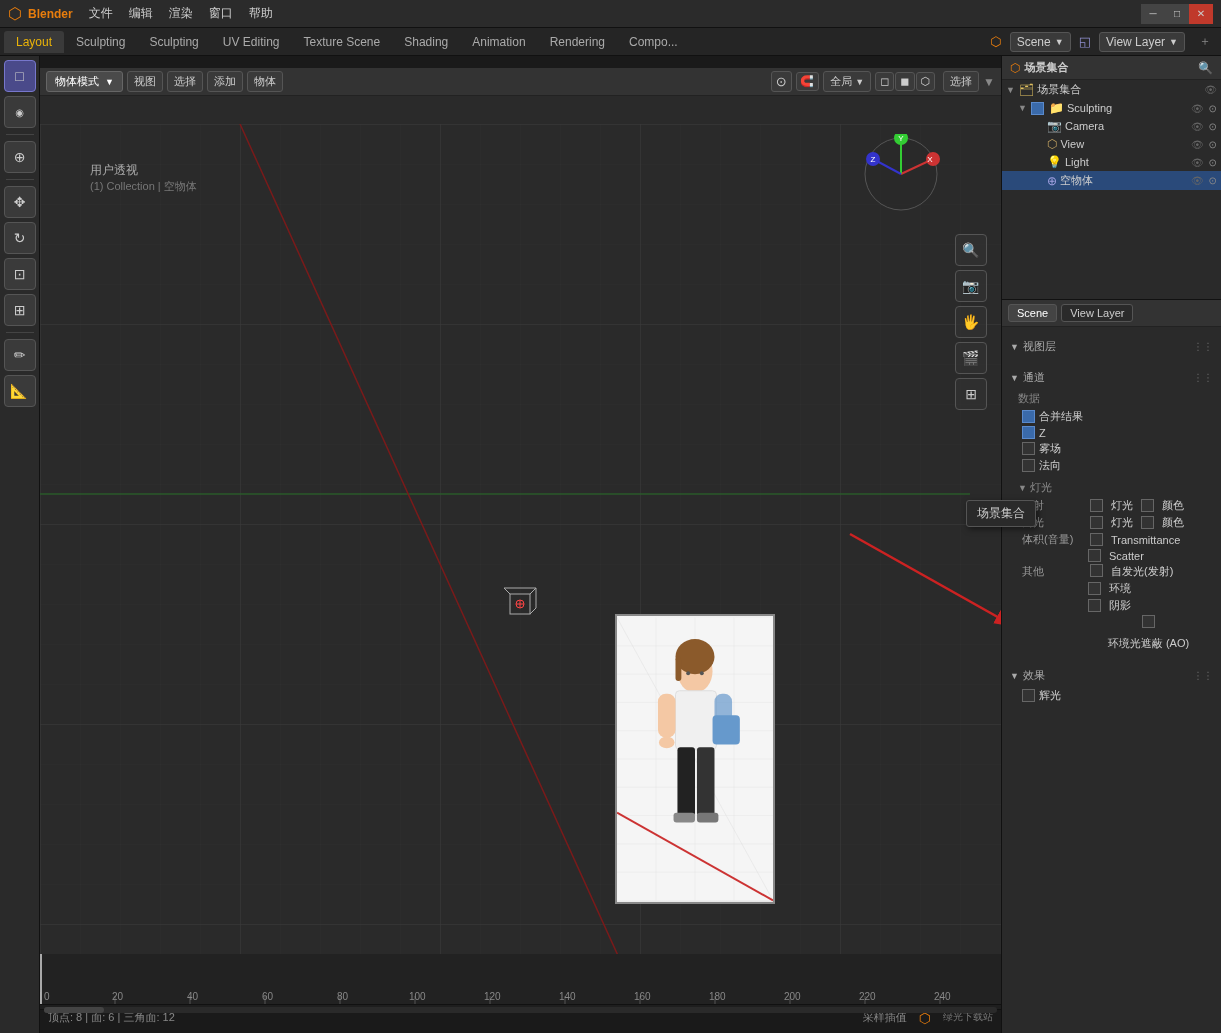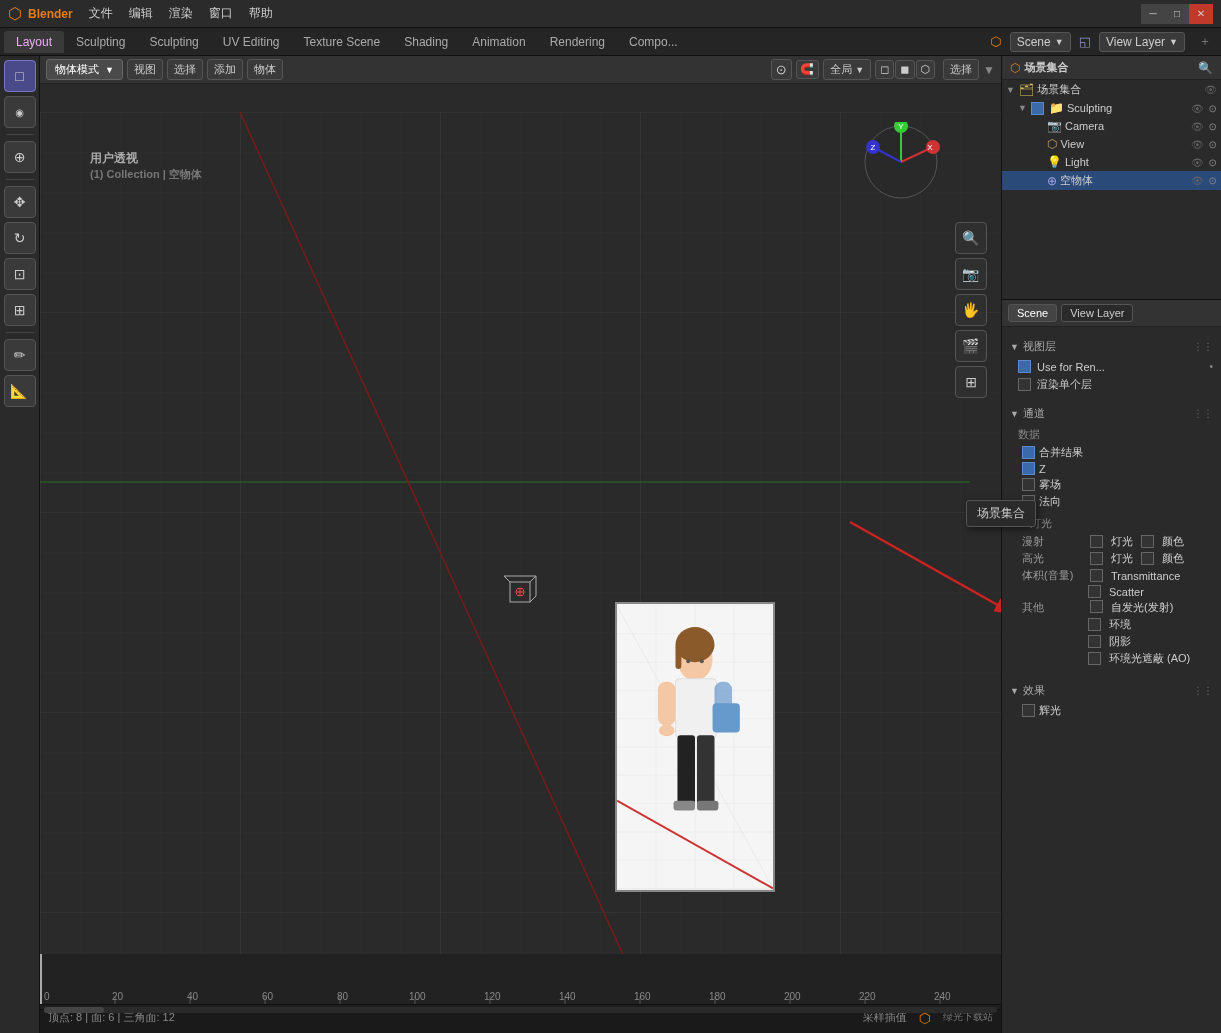--- a/index.html
+++ b/index.html
@@ -7,52 +7,52 @@
 
     
     #titlebar { height: 28px; background: #2b2b2b; display: flex; align-items: center; padding: 0 8px; border-bottom: 1px solid #111; }
     #titlebar .win-btn { width: 24px; height: 20px; background: #444; border: none; color: #ccc; cursor: pointer; font-size: 10px; display: flex; align-items: center; justify-content: center; }
     #titlebar .win-btn.close { background: #c0392b; }
     .menu-item { padding: 2px 8px; color: #ccc; cursor: pointer; font-size: 12px; border-radius: 3px; }
 
     
     #workspace-tabs { height: 28px; background: #252525; display: flex; align-items: center; padding: 0 4px; border-bottom: 1px solid #111; position: relative; }
     .ws-tab { padding: 4px 12px; color: #aaa; cursor: pointer; font-size: 12px; border-radius: 3px 3px 0 0; }
-    .ws-tab.active { background: #3a3a3a; color: #f0abfc; }
+    .ws-tab.active { background: #3a3a3a; color: #eab308; }
     .ws-tab-right { margin-left: auto; display: flex; align-items: center; gap: 8px; }
     .scene-selector { background: #3a3a3a; border: 1px solid #555; color: #ccc; padding: 2px 6px; font-size: 12px; border-radius: 3px; display: flex; align-items: center; gap: 4px; }
     .view-layer-selector { background: #3a3a3a; border: 1px solid #555; color: #ccc; padding: 2px 6px; font-size: 12px; border-radius: 3px; display: flex; align-items: center; gap: 4px; }
 
     
     #main-layout { display: flex; height: calc(1033px - 28px - 26px - 28px - 28px); }
 
     
     #left-sidebar { width: 40px; background: #2a2a2a; border-right: 1px solid #111; display: flex; flex-direction: column; align-items: center; padding: 4px 0; gap: 4px; }
     .tool-btn { width: 32px; height: 32px; background: #3a3a3a; border: 1px solid #555; color: #ccc; display: flex; align-items: center; justify-content: center; cursor: pointer; border-radius: 4px; font-size: 14px; }
     .tool-btn.active { background: #4a4a8a; border-color: #7777cc; }
     .tool-divider { width: 28px; height: 1px; background: #444; margin: 2px 0; }
 
     
-    #viewport-area { flex: 1; position: relative; overflow: hidden; background: #2a2a2a; }
+    #viewport-area { flex: 1; position: relative; overflow: hidden; background: #2a2a2a; margin-top: 12px; }
 
     
     #viewport-header { height: 28px; background: #333; display: flex; align-items: center; padding: 0 6px; gap: 6px; border-bottom: 1px solid #222; }
     .vp-btn { background: #3a3a3a; border: 1px solid #555; color: #ccc; padding: 2px 6px; font-size: 11px; border-radius: 3px; cursor: pointer; }
     .vp-dropdown { background: #3a3a3a; border: 1px solid #555; color: #ccc; padding: 2px 6px; font-size: 11px; border-radius: 3px; cursor: pointer; display: flex; align-items: center; gap: 3px; }
     .vp-overlay-btn { background: #3a3a3a; border: 1px solid #555; color: #ccc; padding: 2px 4px; font-size: 11px; border-radius: 3px; cursor: pointer; }
     .mode-selector { background: #4a4a4a; border: 1px solid #666; color: #fff; padding: 2px 8px; font-size: 11px; border-radius: 3px; cursor: pointer; }
 
     
     #viewport-content { position: absolute; top: 28px; left: 0; right: 0; bottom: 0; overflow: hidden; }
 
     
     .grid-bg { width: 100%; height: 100%; background-color: #2a2a2a; position: absolute; top: 0; left: 0; }
 
     
-    #view-info { position: absolute; top: 38px; left: 50px; color: #888; font-size: 11px; font-weight: bold; }
+    #view-info { position: absolute; top: 38px; left: 50px; color: #888; font-size: 11px; }
     .vr-btn { width: 32px; height: 32px; background: rgba(50,50,50,0.7); border: 1px solid #555; border-radius: 4px; display: flex; align-items: center; justify-content: center; color: #ccc; font-size: 14px; cursor: pointer; }
 
     
     #gizmo { position: absolute; right: 12px; top: 36px; width: 80px; height: 80px; }
 
     
     #right-panel { width: 220px; background: #2a2a2a; border-left: 1px solid #111; display: flex; flex-direction: column; }
 
     
     #scene-tree { height: 220px; background: #2a2a2a; border-bottom: 1px solid #111; overflow-y: auto; }
@@ -477,31 +477,20 @@
     </div>
 
     <div id="properties-lower" style="flex:1; background:#2a2a2a; overflow-y:auto; padding:4px 0;">
 
       <div class="prop-section">
         <div class="prop-section-header">
           <span style="font-size:9px;">▼</span>
           <span>视图层</span>
           <span style="margin-left:auto; color:#666; font-size:10px;">⋮⋮</span>
         </div>
-        <div class="prop-section-content">
-          <div class="prop-row">
-            <span class="prop-checkbox-blue"></span>
-            <span class="prop-check-label">Use for Ren...</span>
-            <span style="color:#888; font-size:10px; margin-left:auto;">•</span>
-          </div>
-          <div class="prop-row">
-            <span class="prop-checkbox-empty"></span>
-            <span class="prop-check-label">渲染单个层</span>
-          </div>
-        </div>
       </div>
 
       <div class="prop-section">
         <div class="prop-section-header">
           <span style="font-size:9px;">▼</span>
           <span>通道</span>
           <span style="margin-left:auto; color:#666; font-size:10px;">⋮⋮</span>
         </div>
         <div class="prop-section-content">
 
@@ -559,21 +548,21 @@
               <span class="channel-label">自发光(发射)</span>
             </div>
             <div style="display:flex; gap:8px; align-items:center; padding:1px 4px; padding-left:70px;">
               <span class="prop-checkbox-empty"></span>
               <span class="channel-label">环境</span>
             </div>
             <div style="display:flex; gap:8px; align-items:center; padding:1px 4px; padding-left:70px;">
               <span class="prop-checkbox-empty"></span>
               <span class="channel-label">阴影</span>
             </div>
-            <div style="display:flex; gap:8px; align-items:center; padding:1px 4px; padding-left:70px;">
+            <div style="display:flex; gap:8px; align-items:center; padding:1px 4px; padding-left:70px;flex-direction:column;">
               <span class="prop-checkbox-empty"></span>
               <span class="channel-label">环境光遮蔽 (AO)</span>
             </div>
           </div>
 
         </div>
       </div>
 
       <div class="prop-section">
         <div class="prop-section-header">

